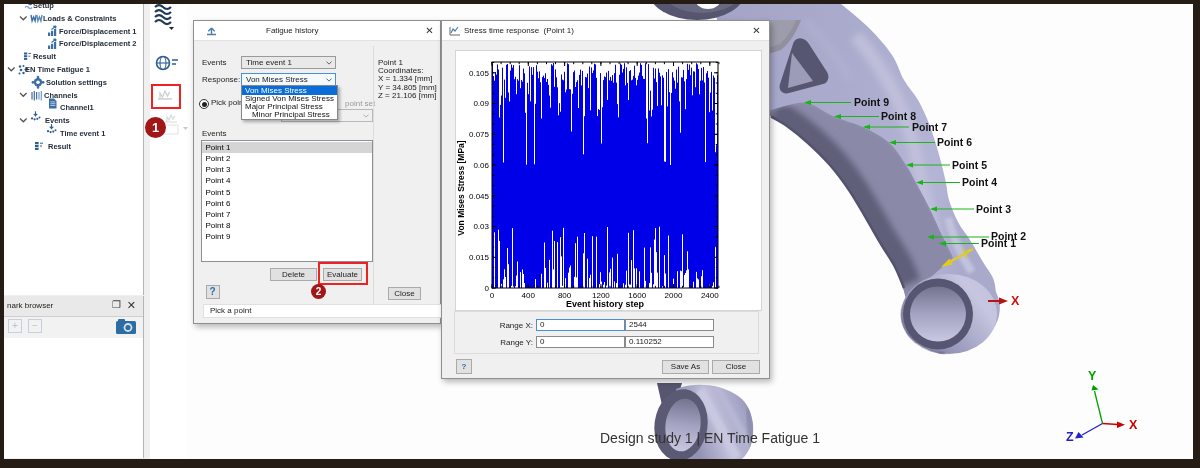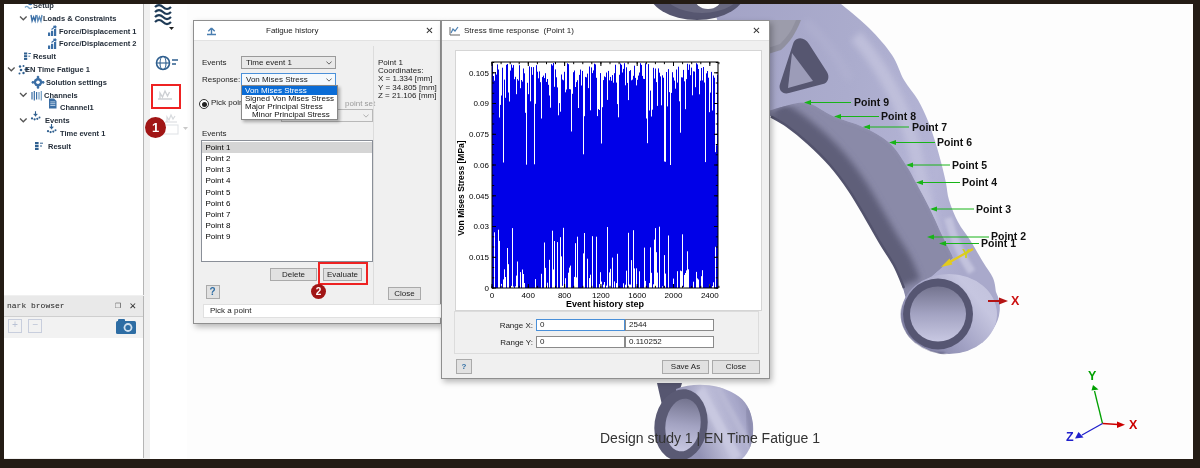--- a/index.html
+++ b/index.html
@@ -23,21 +23,21 @@
 
 <div class="frame" style="left:0;top:0;width:1200px;height:4px;"></div>
 <div class="frame" style="left:0;top:0;width:4px;height:468px;"></div>
 <div class="frame" style="left:1193px;top:0;width:7px;height:468px;"></div>
 <div class="frame" style="left:0;top:459px;width:1200px;height:9px;"></div>
 
 <div class="abs" style="left:4px;top:4px;width:146px;height:456px;background:#f0f0f0;"></div>
 
 <div class="abs" style="left:4px;top:4px;width:139px;height:291px;background:#ffffff;border-right:1px solid #b5b5b5;"></div>
 
-<div class="abs" style="left:4px;top:296px;width:139px;height:162px;background:#ffffff;border-right:1px solid #b5b5b5;font-family:Liberation Mono, monospace;">
+<div class="abs" style="left:4px;top:296px;width:139px;height:162px;background:#ffffff;border-right:1px solid #b5b5b5;">
   <div style="position:absolute;left:0;top:0;right:0;height:20px;background:#e9e9e9;border-bottom:1px solid #cfcfcf;">
     <span style="position:absolute;left:3px;top:5px;font-size:8px;color:#222;">nark browser</span>
     <span style="position:absolute;right:22px;top:3px;font-size:10px;color:#444;">❐</span>
     <span style="position:absolute;right:7px;top:3px;font-size:11px;color:#333;">✕</span>
   </div>
   <div style="position:absolute;left:0;top:21px;right:0;height:21px;background:#f2f2f2;">
     <span style="position:absolute;left:4px;top:2px;width:12px;height:12px;border:1px solid #c8cedd;color:#b9c2d4;font-size:10px;text-align:center;line-height:12px;">+</span>
     <span style="position:absolute;left:24px;top:2px;width:12px;height:12px;border:1px solid #c8cedd;color:#b9c2d4;font-size:10px;text-align:center;line-height:12px;">−</span>
     <svg style="position:absolute;right:6px;top:1px;" width="22" height="17" viewBox="0 0 22 17">
       <rect x="1" y="3" width="20" height="13" rx="1.5" fill="#2e6da4"></rect>

